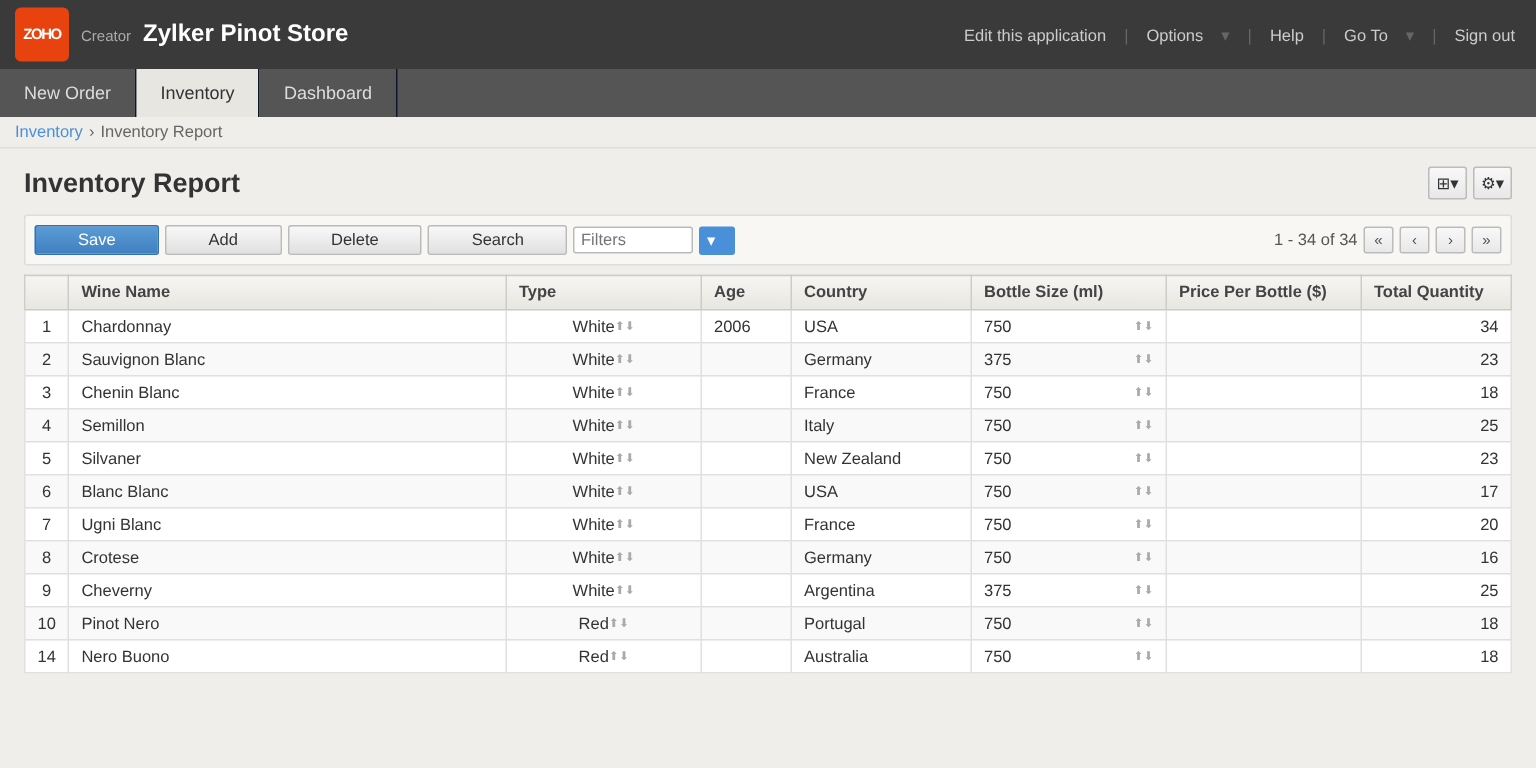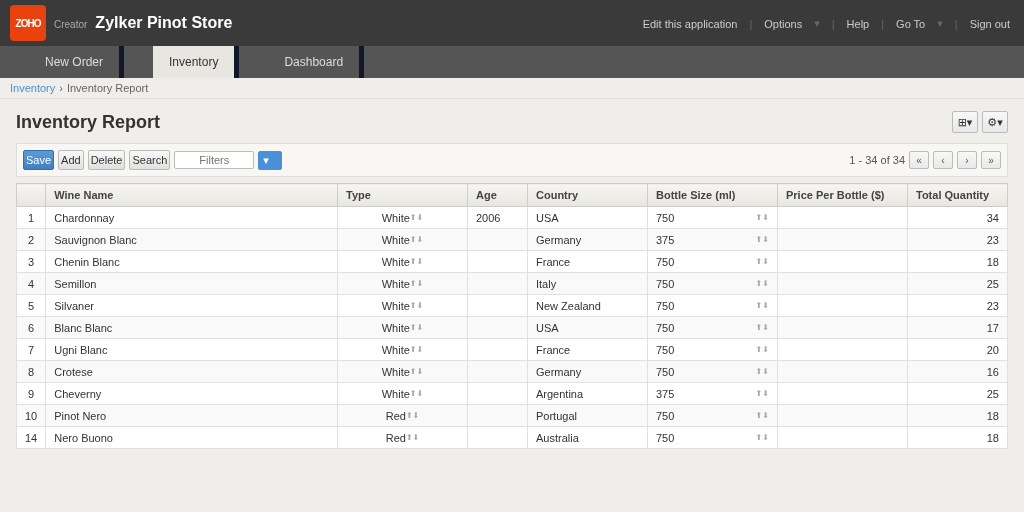--- a/index.html
+++ b/index.html
@@ -60,22 +60,21 @@
       align-items: stretch;
       height: 32px;
     }
     .nav-item {
       padding: 0 16px;
       display: flex;
       align-items: center;
       color: #ddd;
       cursor: pointer;
       font-size: 12px;
-      border-right: 5px solid #0f172a;
-      margin-left: 29px;
+      border-right: 1px solid #0f172a;
     }
     .nav-item.active { background: #e8e6e1; color: #333; }
 
     
     .breadcrumb-bar {
       background: #f0eeea;
       padding: 4px 10px;
       display: flex;
       align-items: center;
       gap: 4px;
@@ -122,35 +121,35 @@
       display: flex;
       align-items: center;
       gap: 4px;
       margin-bottom: 6px;
       background: #f8f7f4;
       padding: 6px 6px;
       border: 1px solid #ddd;
       border-radius: 2px;
     }
     .btn {
-      padding: 3px 2px;
+      padding: 3px 28px;
       border: 1px solid #bbb;
       border-radius: 2px;
       cursor: pointer;
       font-size: 11px;
       background: linear-gradient(to bottom, #f8f8f8, #e0e0e0);
       color: #333;
     }
     .btn.save-btn {
       background: linear-gradient(to bottom, #5b9bd5, #4080c0);
       color: white;
       border-color: #3070b0;
     }
     .filter-input {
-      padding: 2px 24px;
+      padding: 2px 4px;
       border: 1px solid #bbb;
       border-radius: 2px;
       font-size: 11px;
       width: 80px;
       background: white;
     }
     .filter-dropdown {
       padding: 2px 4px;
       border: 1px solid #4a90d9;
       border-radius: 2px;

